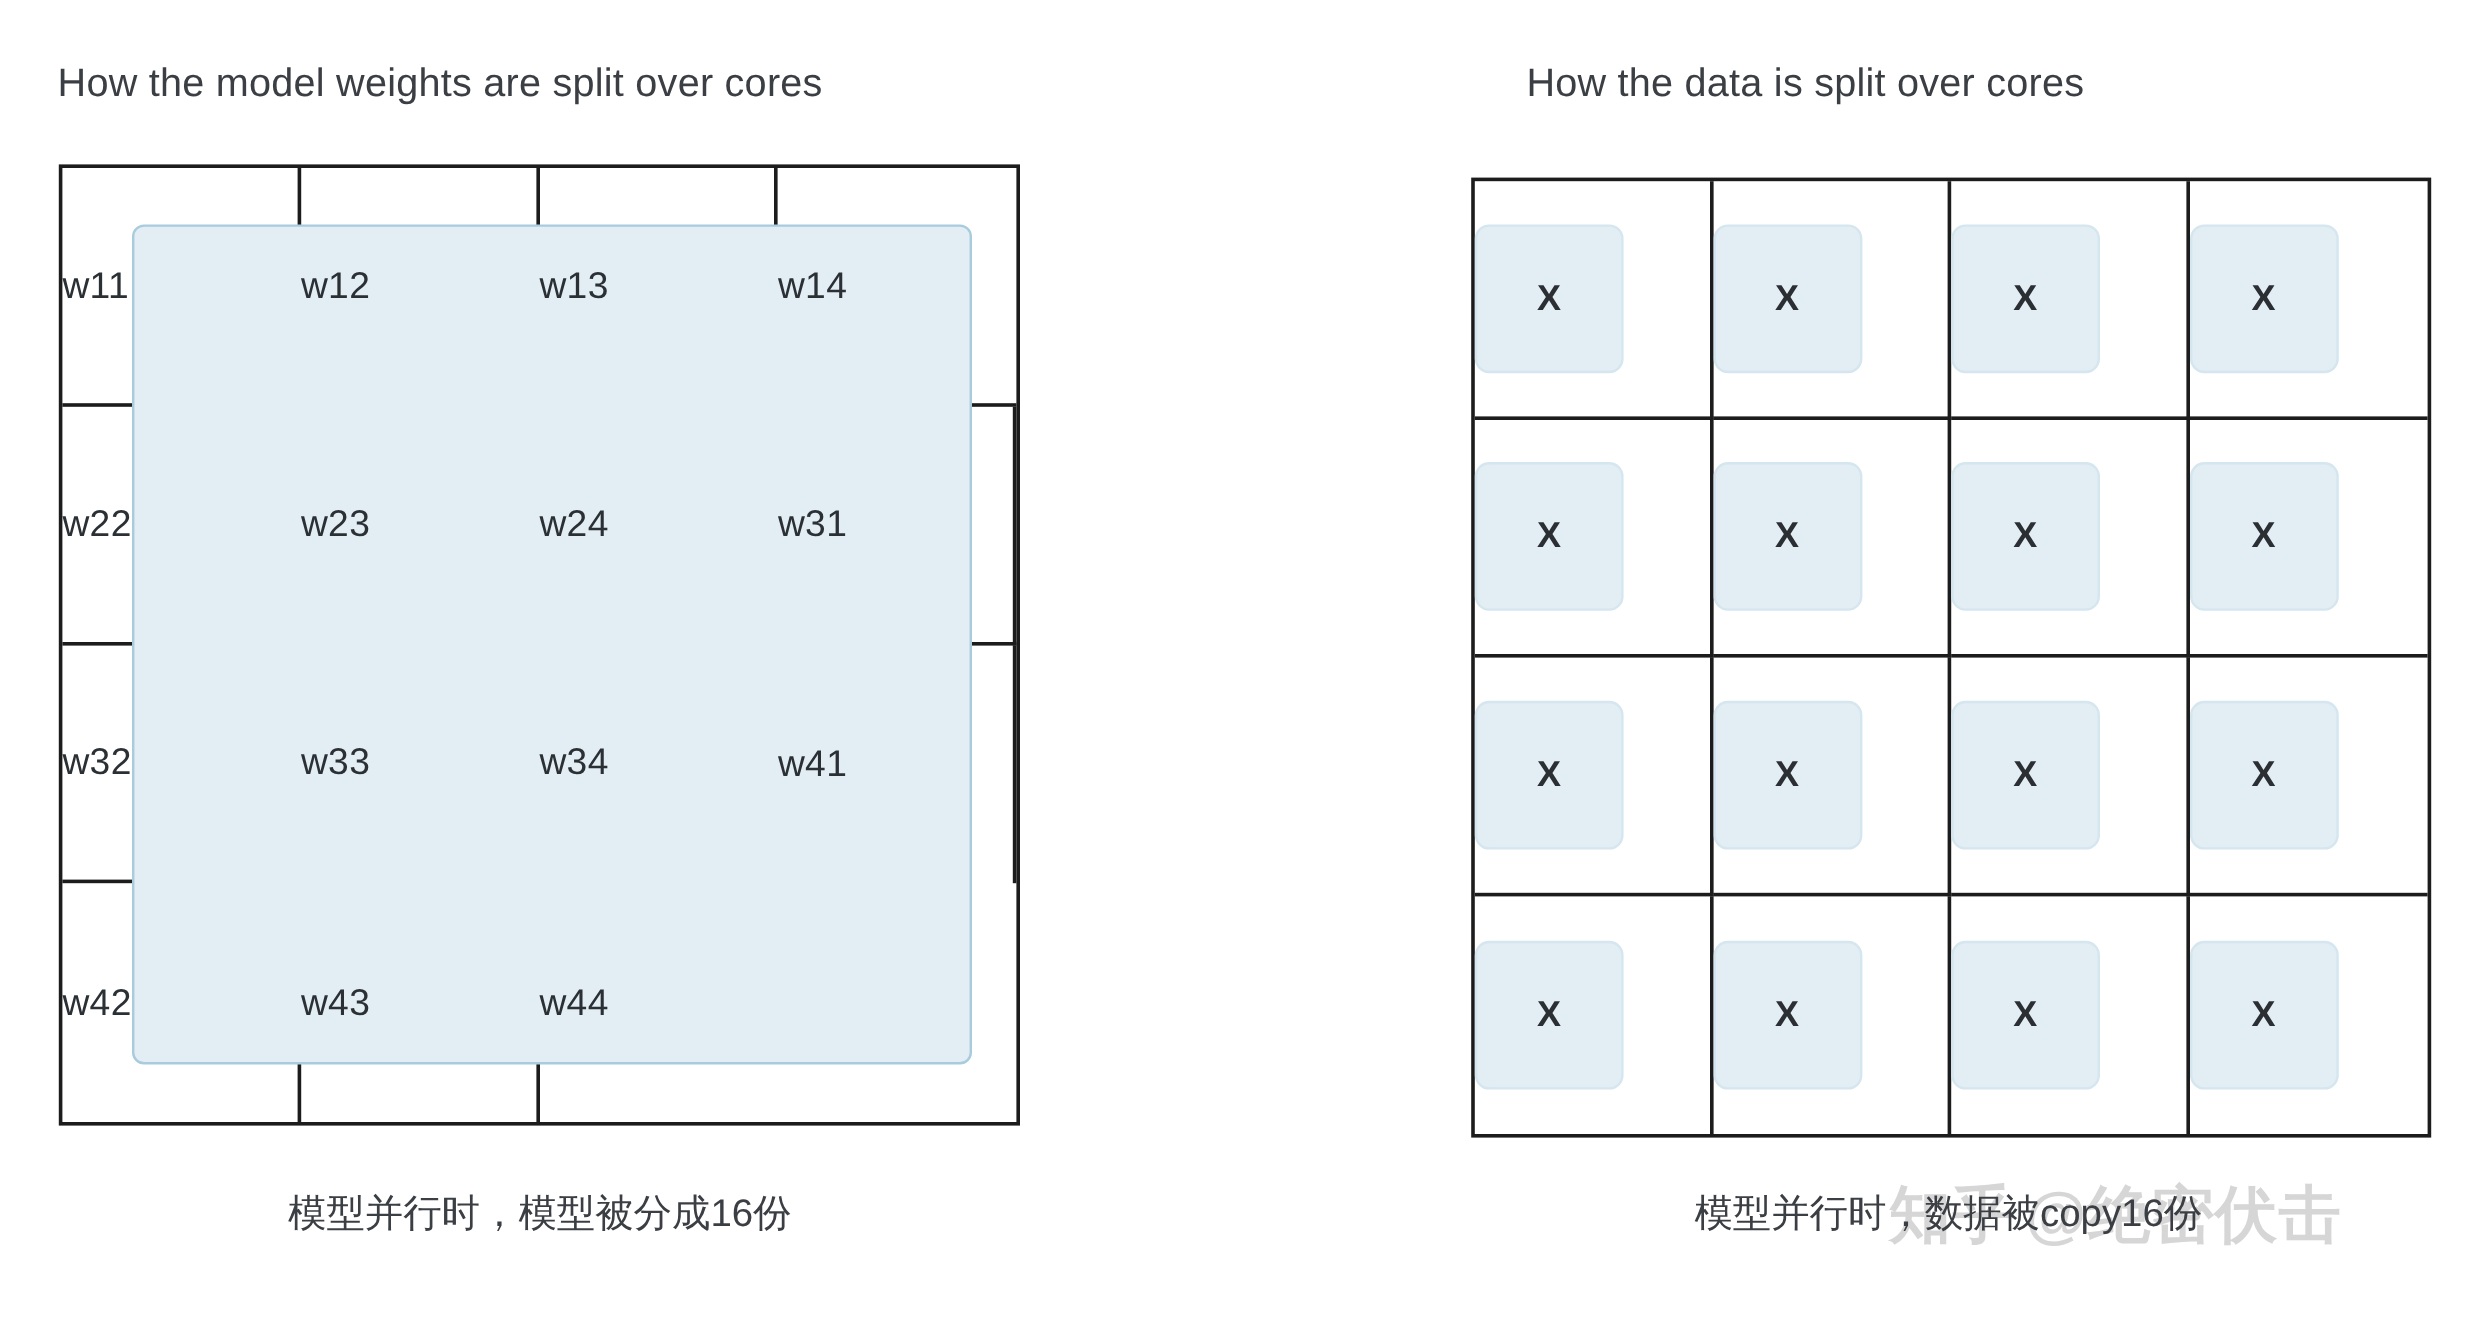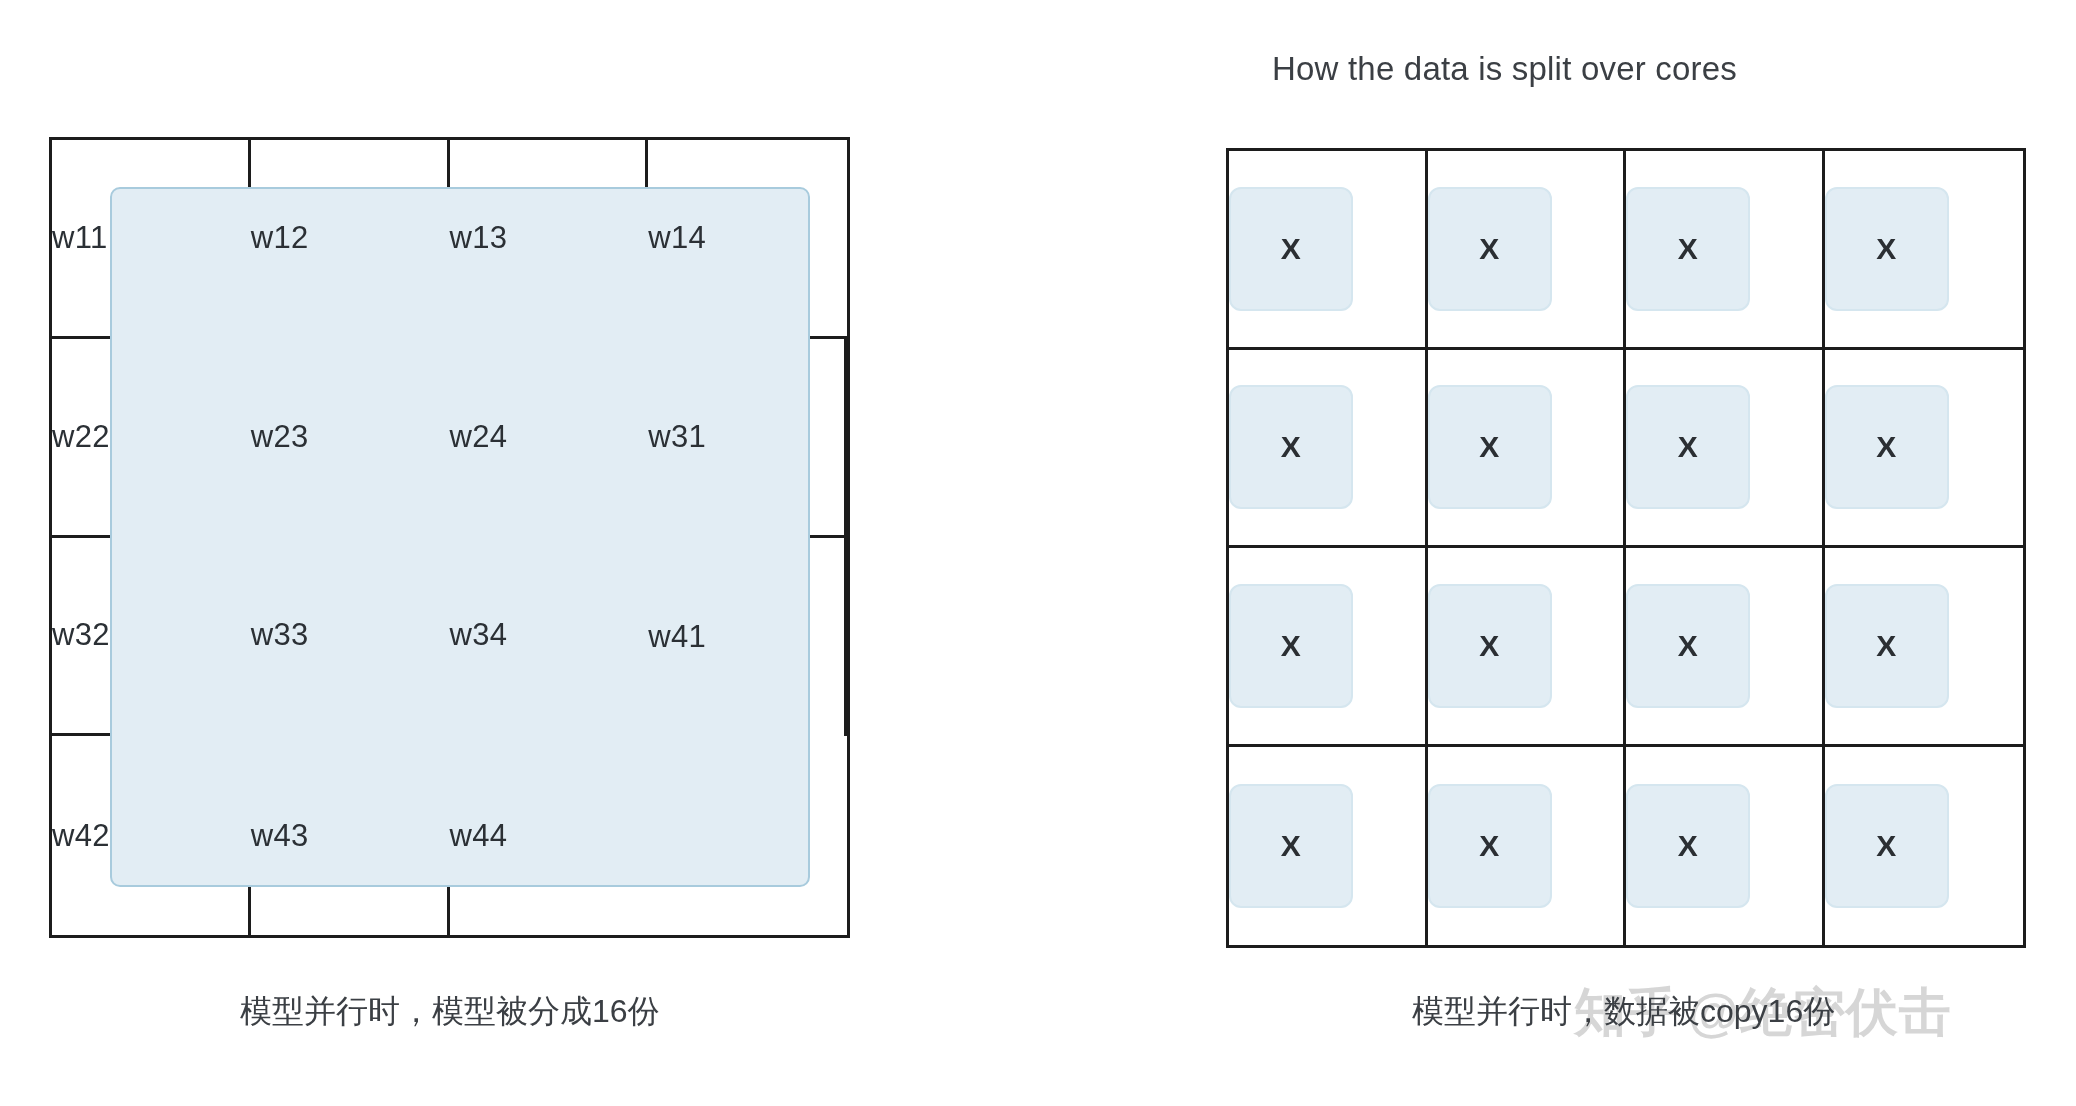--- a/index.html
+++ b/index.html
@@ -144,20 +144,21 @@
   }
   #watermark .wm-logo { margin-right: 8px; }
 </style>
 </head>
 <body>
 
 <div class="canvas">
 
   <div class="panel" id="panel-weights">
 
+    <div class="panel-title" id="title-weights">How the model weights are split over cores</div>
 
     <div class="grid" id="weights-grid">
       <div class="grid-cell">
           <span class="weight-label">w11</span>
         </div>
       <div class="grid-cell">
           <span class="weight-label">w12</span>
         </div>
       <div class="grid-cell">
           <span class="weight-label">w13</span>

